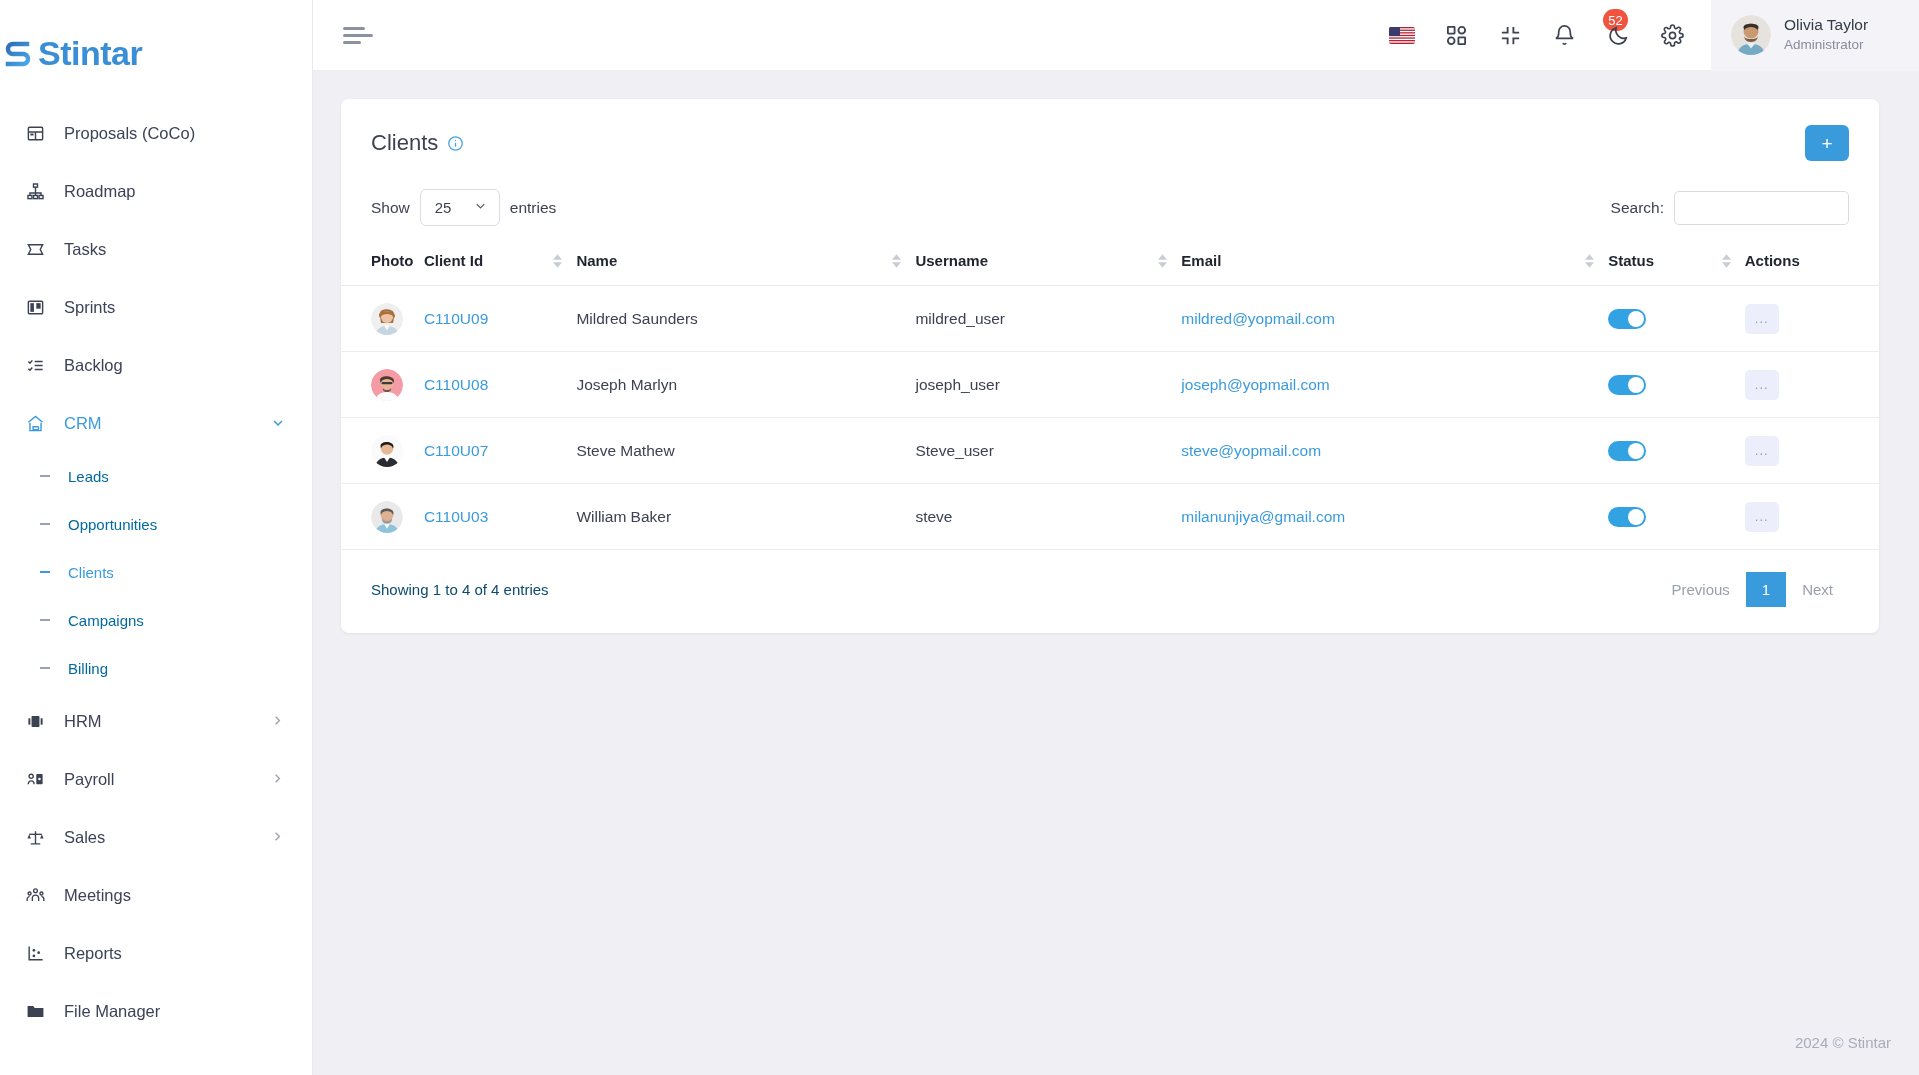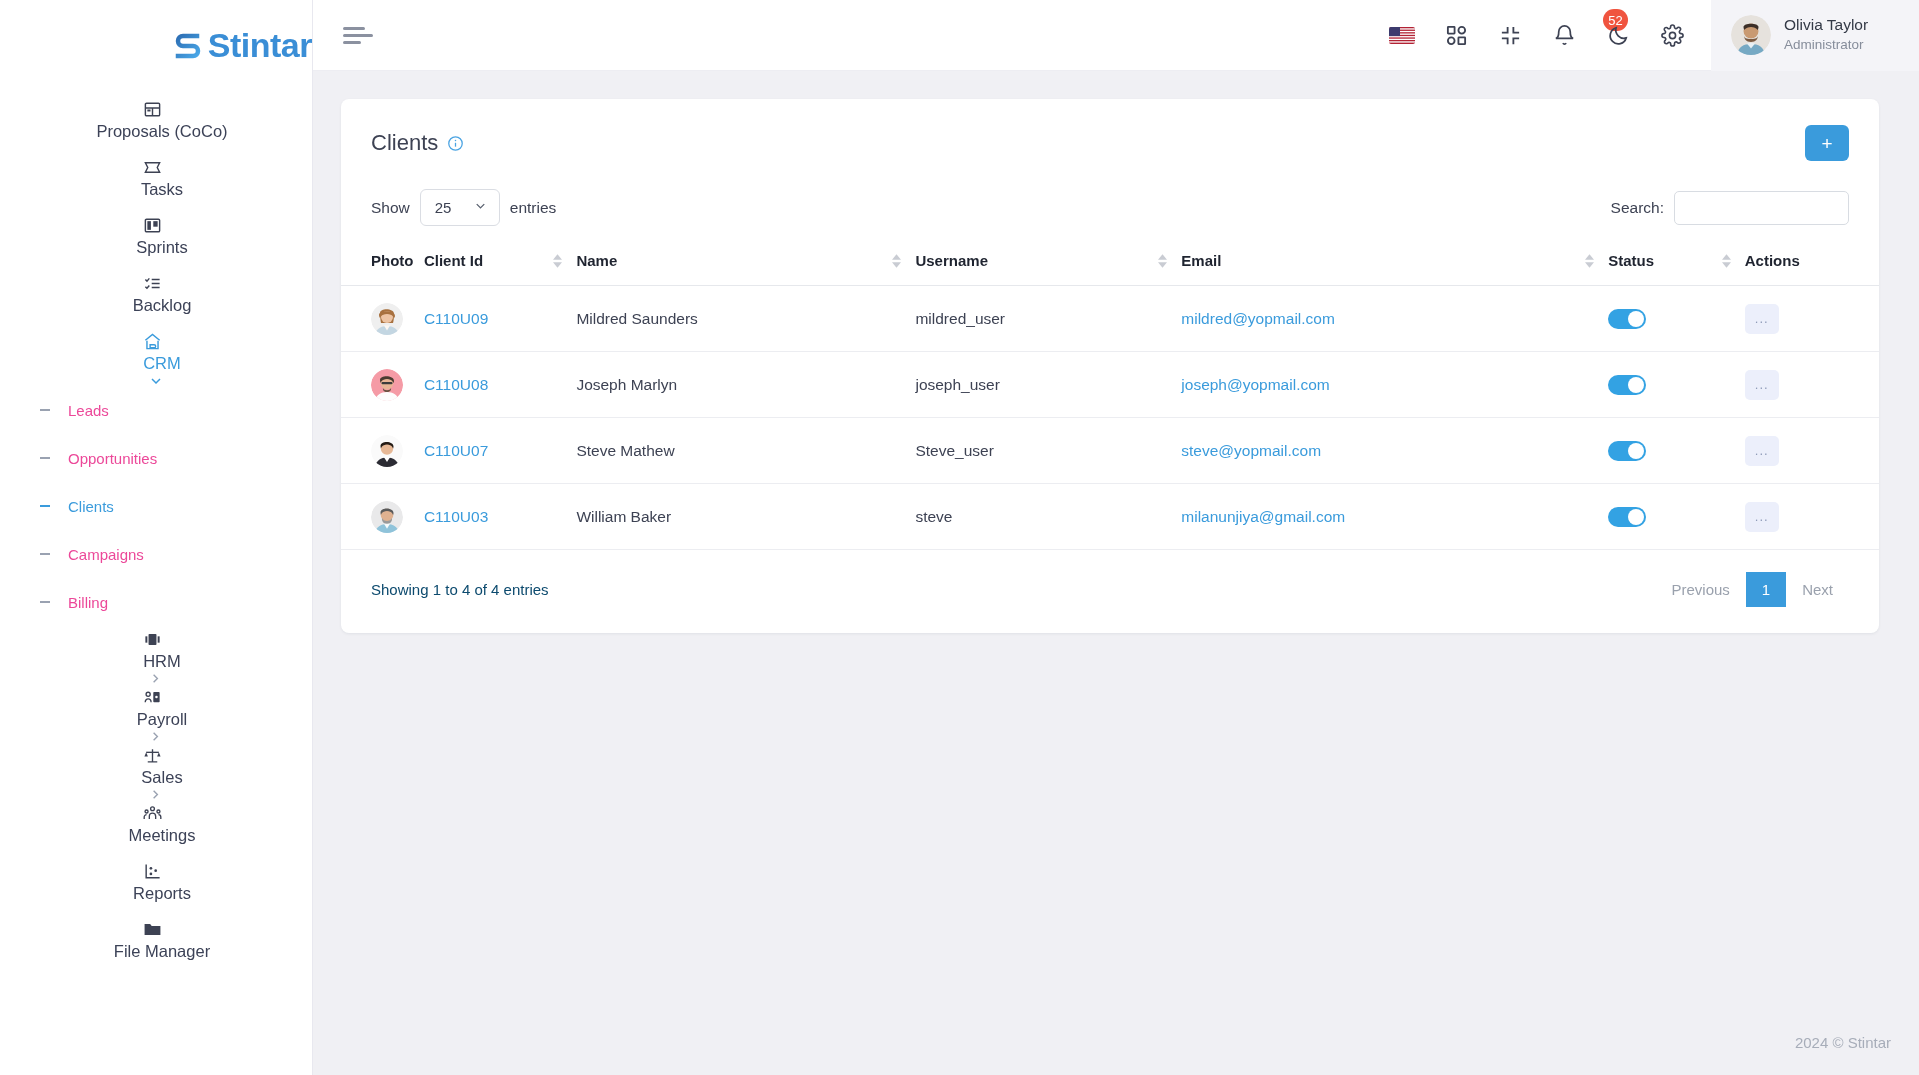--- a/index.html
+++ b/index.html
@@ -10,42 +10,42 @@
     overflow: hidden;
   }
   .app { display: flex; width: 1919px; height: 1075px; }
 
   
   .sidebar {
     width: 313px; height: 1075px; background: #ffffff;
     border-right: 1px solid #e8e8ef;
     flex: 0 0 313px; position: relative; overflow: hidden;
   }
-  .brand { height: 90px; display: flex; align-items: center; justify-content: flex-end; }
+  .brand { height: 90px; display: flex; align-items: center; justify-content: flex-start; margin-top: 8px; }
   .brand-logo { display: flex; align-items: center; }
   .brand-mark { width: 36px; height: 36px; margin-right: 2px; }
   .brand-text {
     font-size: 34px; font-weight: bold; color: #3a8ed6;
     letter-spacing: -0.5px; line-height: 1;
   }
   .nav { padding-top: 6px; }
   .nav-item {
     display: flex; align-items: center; height: 58px;
     padding: 0 26px 0 26px; color: #3c4257; font-size: 16.5px;
-    cursor: pointer; position: relative; flex-direction: column;
+    cursor: pointer; position: relative;
   }
   .nav-item .ic { width: 26px; display: flex; align-items: center; justify-content: flex-start; flex: 0 0 26px; }
   .nav-item .lbl { margin-left: 12px; flex: 1; }
   .nav-item.active { color: #3a9bdc; }
   .nav-item.active .ic svg { stroke: #3a9bdc; }
   .caret { width: 16px; height: 16px; flex: 0 0 16px; color: #9aa2b1; }
   .subnav { }
   .sub-item {
     display: flex; align-items: center; height: 48px;
-    padding-left: 40px; font-size: 15px; color: #ec4899; cursor: pointer;
+    padding-left: 40px; font-size: 15px; color: #0369a1; cursor: pointer;
   }
   .sub-item .dash { width: 10px; height: 1.6px; background: #9aa2b1; margin-right: 18px; flex:0 0 10px;}
   .sub-item.active { color: #3a9bdc; }
   .sub-item.active .dash { background: #3a9bdc; }
 
   
   .main { flex: 1; display: flex; flex-direction: column; height: 1075px; background: #f0f0f4; }
   .topbar {
     height: 71px; background: #ffffff; display: flex; align-items: center;
     border-bottom: 1px solid #ededf2; flex: 0 0 71px;
@@ -169,20 +169,32 @@
         <span class="ic">
           <svg width="19" height="19" viewBox="0 0 24 24" fill="none" stroke="#3d4253" stroke-width="1.8">
             <rect x="3" y="4" width="18" height="16" rx="1.5"></rect>
               <path d="M3 10h18M12 10v10"></path>
             <rect x="5.5" y="12" width="4" height="2.5" fill="#3d4253" stroke="none"></rect>
           </svg>
         </span>
         <span class="lbl">Proposals (CoCo)</span>
       </div>
 
+      <div class="nav-item">
+        <span class="ic">
+          <svg width="19" height="19" viewBox="0 0 24 24" fill="none" stroke="#3d4253" stroke-width="1.8">
+            <rect x="9.5" y="2.5" width="5" height="4"></rect>
+              <rect x="2.5" y="17" width="5" height="4"></rect>
+            <rect x="9.5" y="17" width="5" height="4"></rect>
+              <rect x="16.5" y="17" width="5" height="4"></rect>
+            <path d="M12 6.5v5M5 17v-3h14v3M12 11.5v5.5"></path>
+          </svg>
+        </span>
+        <span class="lbl">Roadmap</span>
+      </div>
 
       <div class="nav-item">
         <span class="ic">
           <svg width="19" height="19" viewBox="0 0 24 24" fill="none" stroke="#3d4253" stroke-width="1.8">
             <path d="M3 6h18l-3 6 3 6H3l3-6z"></path>
           </svg>
         </span>
         <span class="lbl">Tasks</span>
       </div>
 

